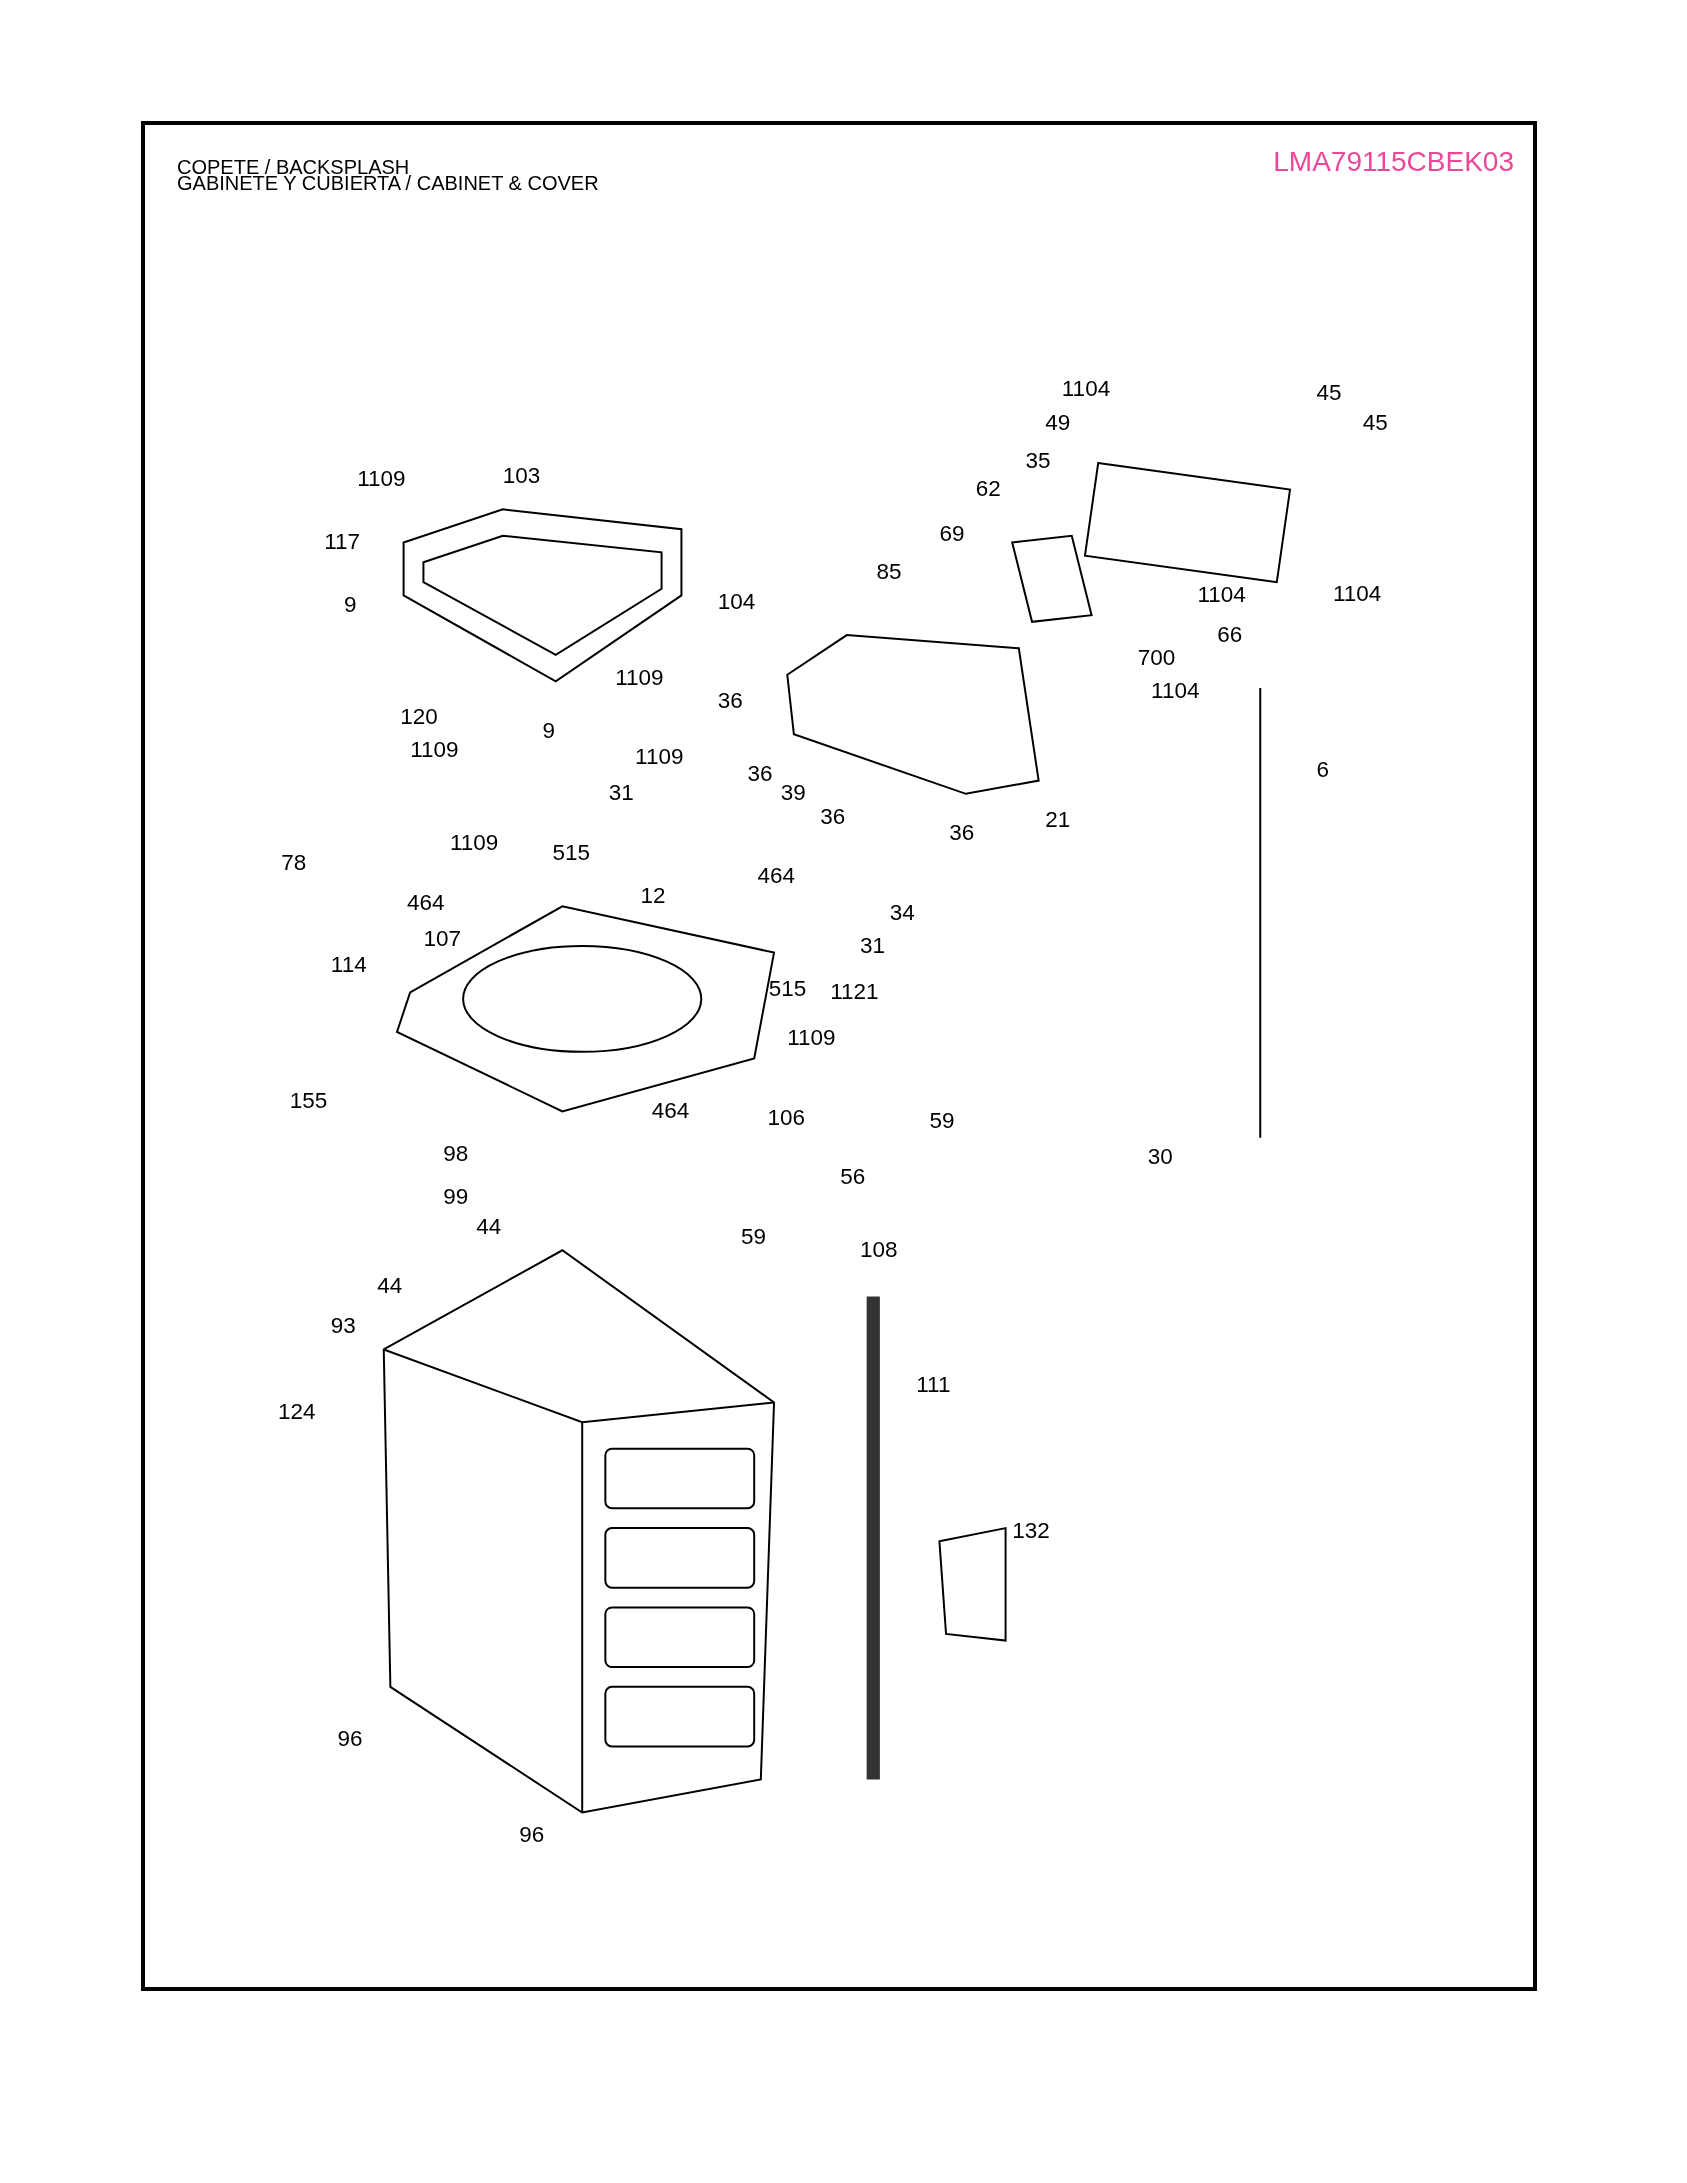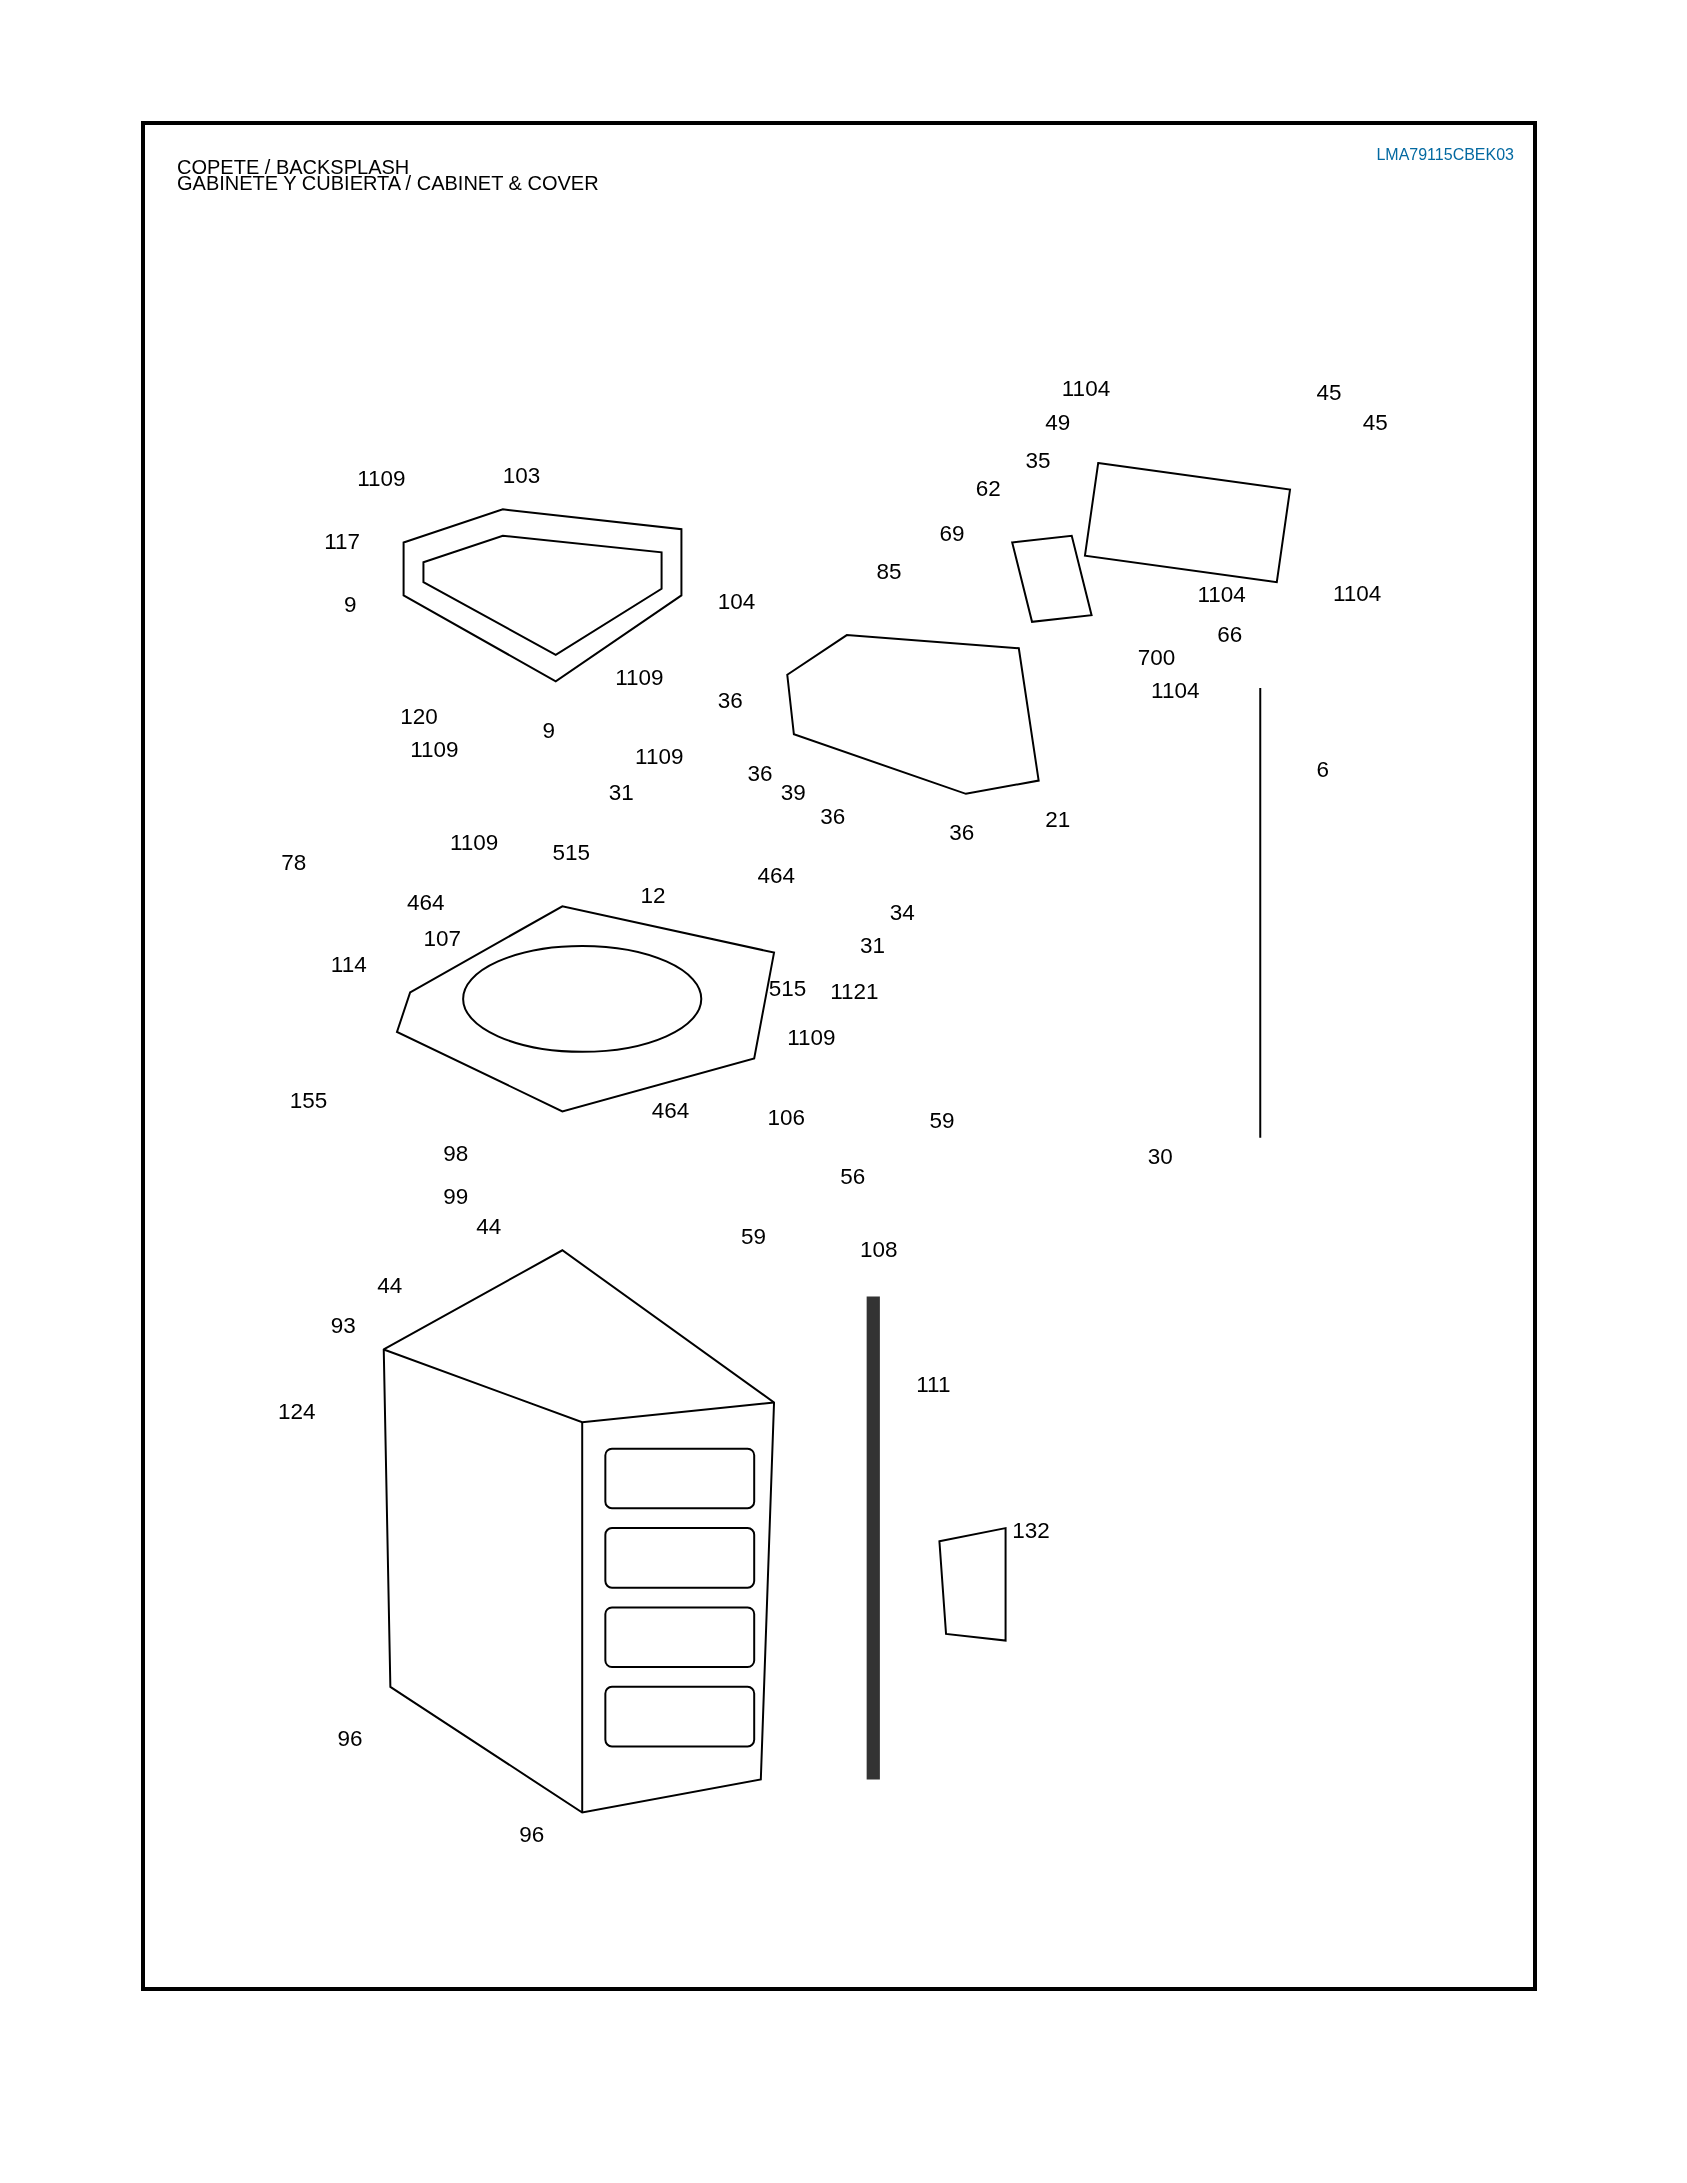--- a/index.html
+++ b/index.html
@@ -1,19 +1,19 @@
 <!DOCTYPE html>
 <html style="font-size:10.6px"><head>
 <meta charset="utf-8">
 <style>
   html,body{margin:0;padding:0;background:#fff;}
   body{width:1687px;height:2183px;position:relative;font-family:"Liberation Sans",sans-serif;}
   .frame{position:absolute;left:141px;top:121px;width:1396px;height:1870px;border:4.6px solid #000;box-sizing:border-box;}
   .title{position:absolute;left:177px;font-size:20px;color:#000;}
-  .model{position:absolute;right:173px;top:146px;font-size:16px;color:#0369a1;}
+  .model{position:absolute;right:173px;top:146px;font-size:28px;color:#ec4899;}
   svg{position:absolute;left:0;top:0;}
   .lbl{font-family:"Liberation Sans",sans-serif;font-size:34px;fill:#000;}
 </style>
 </head>
 <body>
 
 <div class="frame"></div>
 <div class="title" style="top:156px">COPETE / BACKSPLASH</div>
 <div class="title" style="top:172px">GABINETE Y CUBIERTA / CABINET &amp; COVER</div>
 <div class="model">LMA79115CBEK03</div>

